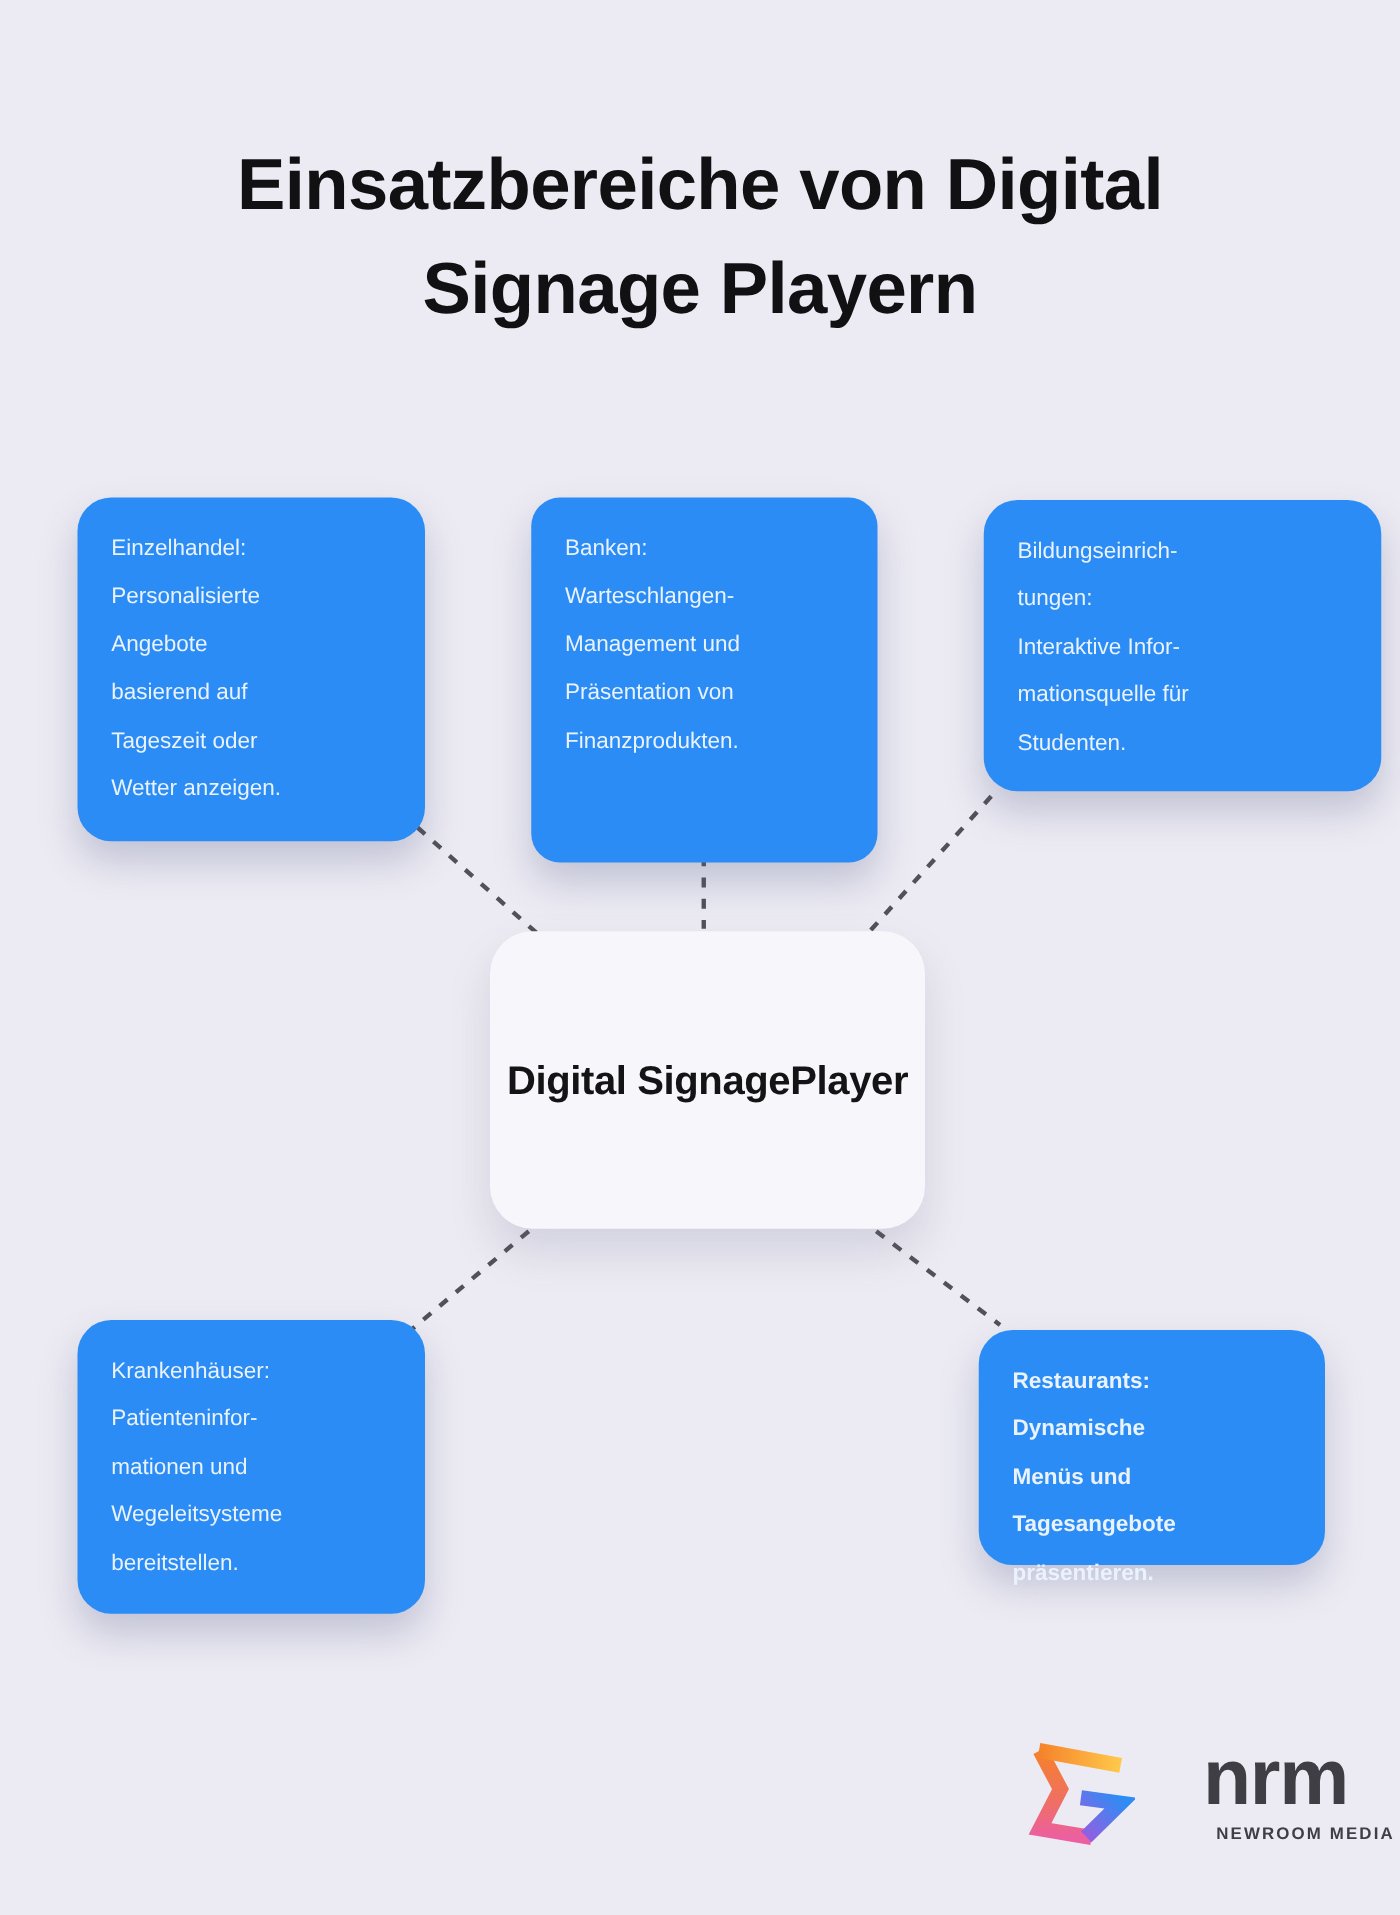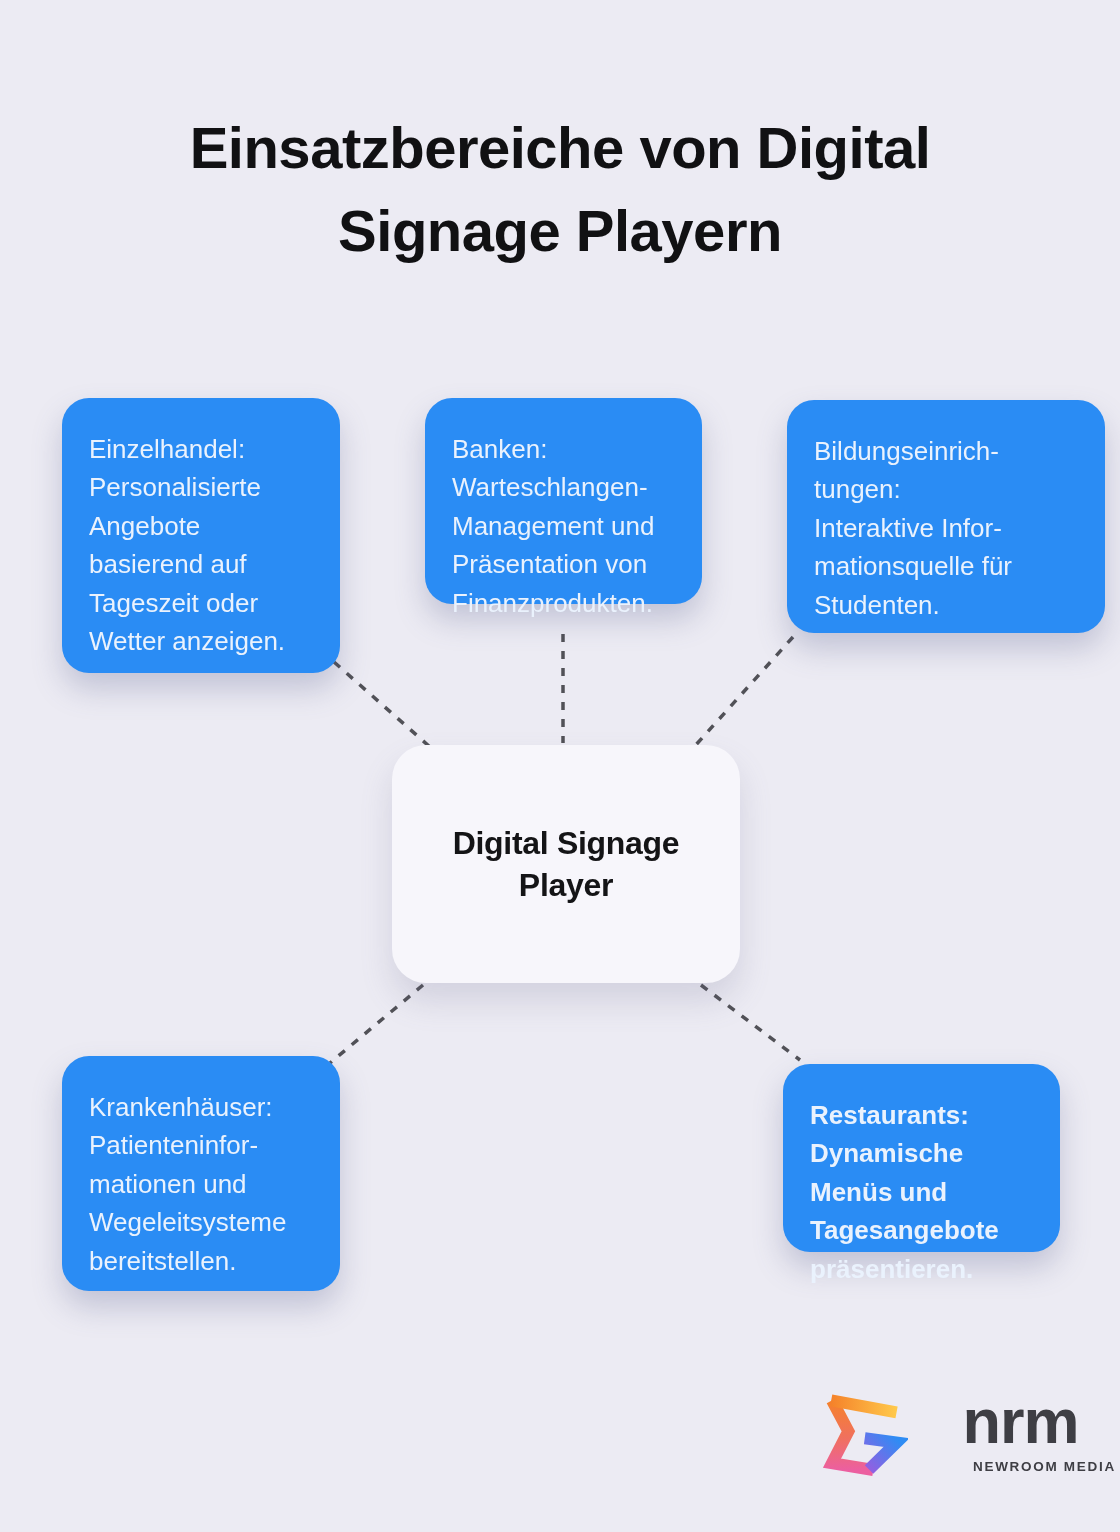--- a/index.html
+++ b/index.html
@@ -24,38 +24,38 @@
     stroke:var(--edge-color,#515157);
     stroke-width:3.5;
     stroke-dasharray:8 9;
     fill:none;
   }
   .node{
     position:absolute;
     background:var(--node-blue,#2A8CF4);
     border-radius:27px;
     color:var(--node-text,#EAF2FD);
-    font-size:26px;
+    font-size:18px;
     line-height:38.4px;
-    padding:32px 24px 0 27px;
+    padding:21px 24px 0 27px;
     box-sizing:border-box;
     box-shadow:0 16px 30px rgba(86,95,140,0.28);
   }
   .node-einzelhandel{left:62px;top:398px;width:278px;height:275px;}
-  .node-banken{left:425px;top:398px;width:277px;height:206px;}
+  .node-banken{left:425px;top:398px;width:277px;height:292px;border-radius:23px;}
   .node-bildung{left:787px;top:400px;width:318px;height:233px;}
   .node-krankenhaeuser{left:62px;top:1056px;width:278px;height:235px;}
   .node-restaurants{left:783px;top:1064px;width:277px;height:188px;font-weight:bold;}
   .center-node{
     position:absolute;
     left:392px;top:745px;width:348px;height:238px;
     background:var(--center-bg,#F7F6FB);
     border-radius:34px;
     box-shadow:0 18px 32px rgba(110,110,145,0.20);
-    display:flex;flex-direction:column;
+    display:flex;flex-direction:row;
     align-items:center;justify-content:center;
     text-align:center;
     color:var(--center-text,#141416);
     font-size:32px;font-weight:700;line-height:42px;
     letter-spacing:-0.3px;
   }
   .logo{
     position:absolute;left:818px;top:1390px;
     display:flex;align-items:center;gap:17px;
   }

